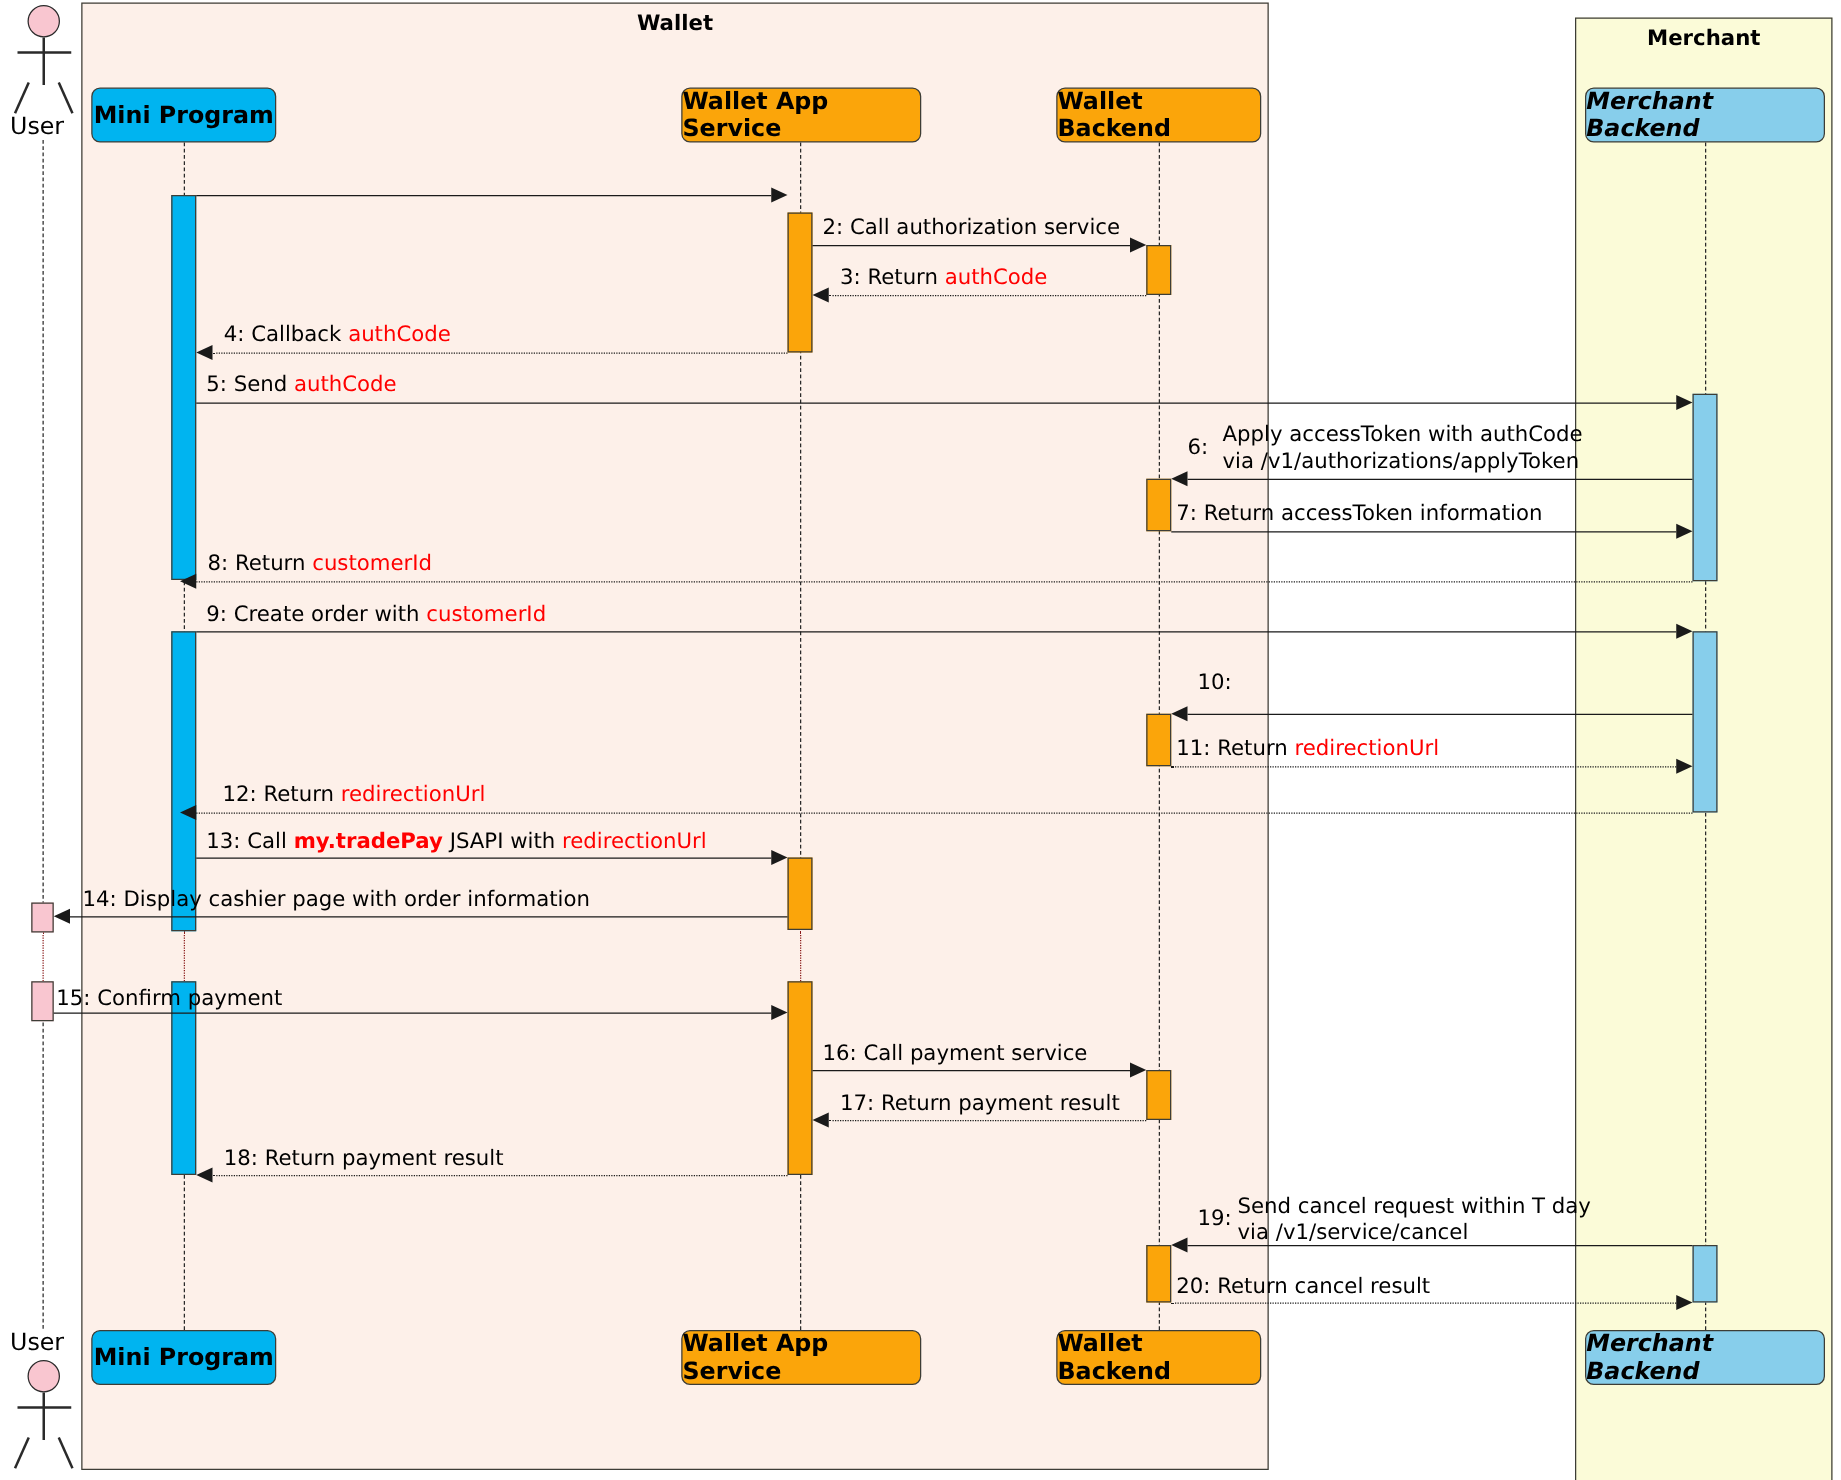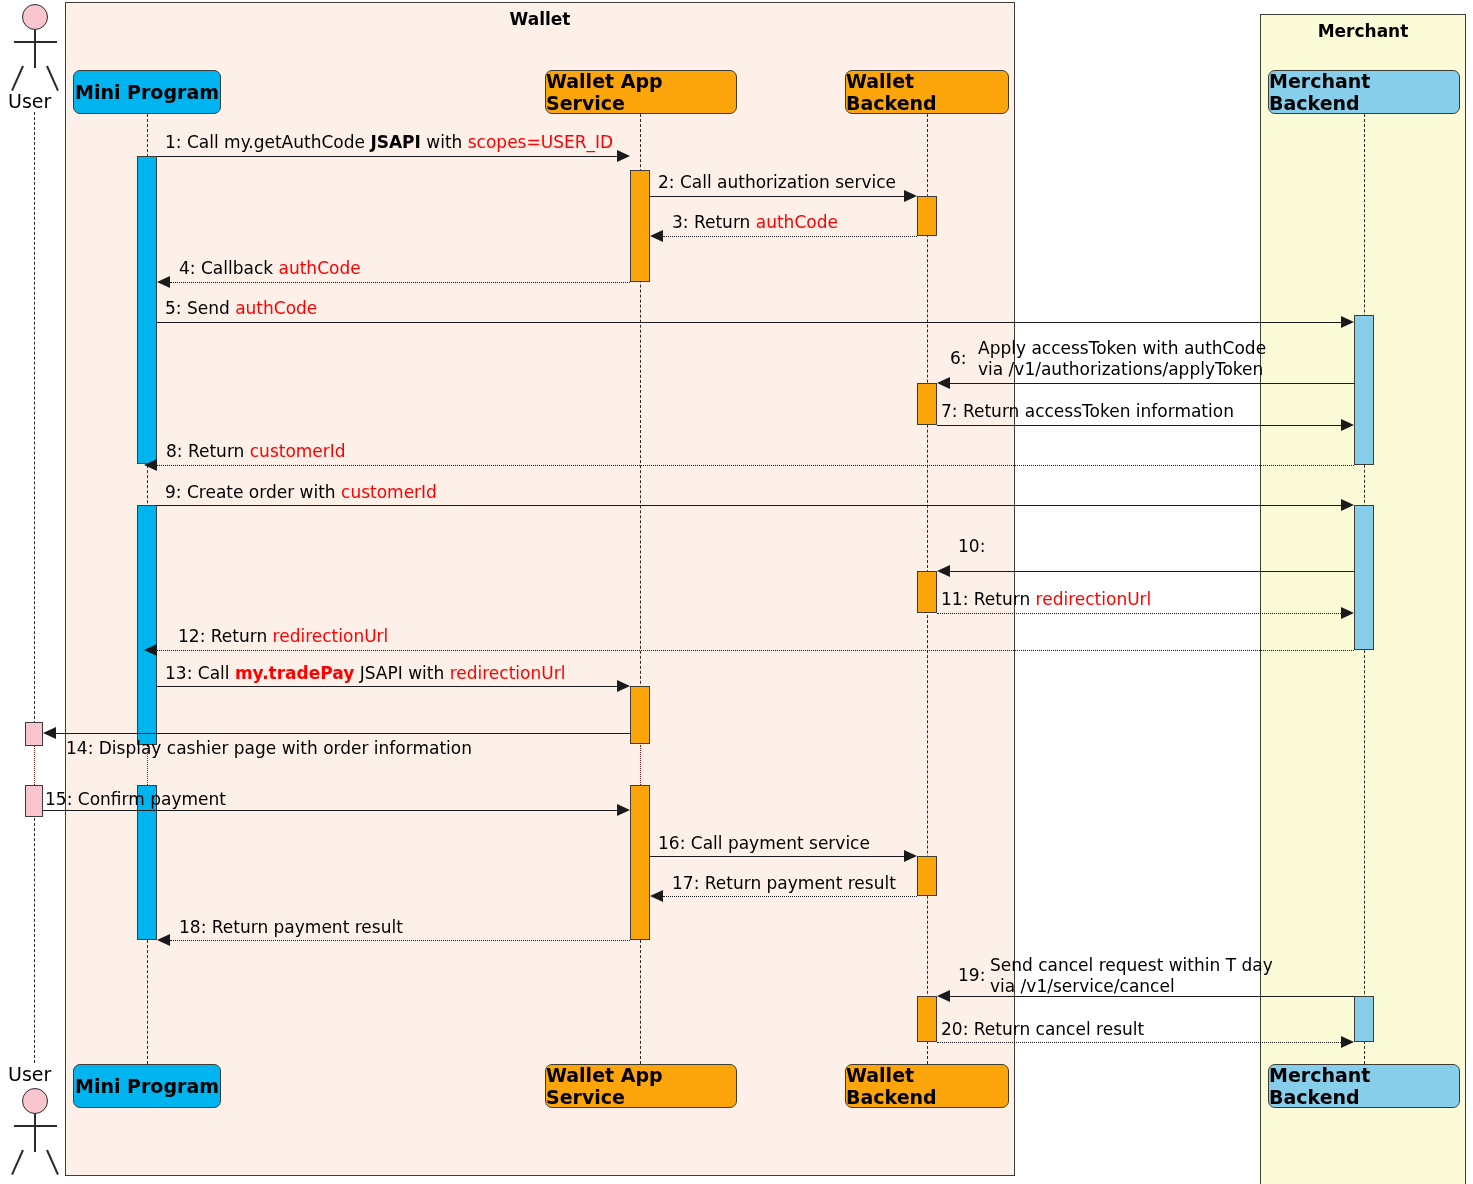--- a/index.html
+++ b/index.html
@@ -10,21 +10,21 @@
   .group{position:absolute;border:1.5px solid #3d3d36;box-sizing:border-box;}
   .group .gtitle{position:absolute;left:0;right:0;top:6px;text-align:center;
     font-weight:bold;font-size:17px;color:#000;}
 
   
   .pbox{position:absolute;box-sizing:border-box;border:1.5px solid #3d3d36;
     border-radius:7px;display:flex;align-items:center;justify-content:center;
     font-size:19px;font-weight:bold;color:#000;}
   .pbox.blue{background:#00b4f0;}
   .pbox.orange{background:#fba50a;}
-  .pbox.lblue{background:#87ceeb;}
+  .pbox.lblue{background:#87ceeb;font-style:italic;}
 
   
   .lifeline{position:absolute;width:0;border-left:1.5px dashed #2a2a2a;}
   .lifeline.maroon{border-left:1.5px dotted #8b1a1a;}
   .actorline{position:absolute;width:0;border-left:1.5px dashed #2a2a2a;}
 
   
   .act{position:absolute;box-sizing:border-box;border:1.5px solid #3d3d36;}
   .act.blue{background:#00b4f0;}
   .act.orange{background:#fba50a;}
@@ -137,23 +137,20 @@
 
   <div class="act lblue" style="left:1354px;top:315px;width:20px;height:150px;"></div>
   <div class="act lblue" style="left:1354px;top:505px;width:20px;height:145px;"></div>
   <div class="act lblue" style="left:1354px;top:996px;width:20px;height:46px;"></div>
 
   <div class="act pink" style="left:25px;top:722px;width:18px;height:24px;"></div>
   <div class="act pink" style="left:25px;top:785px;width:18px;height:32px;"></div>
 
   <div class="msg" style="left:157px;top:156px;width:460px;"></div>
   <div class="head right" style="left:617px;top:150px;"></div>
-  <div class="lbl" style="left:165px;top:132px;">
-    <span>1: Call my.getAuthCode </span><span class="b">JSAPI</span><span> with </span><span class="r">scopes=USER_ID</span>
-  </div>
 
   <div class="msg" style="left:650px;top:196px;width:254px;"></div>
   <div class="head right" style="left:904px;top:190px;"></div>
   <div class="lbl" style="left:658px;top:172px;">2: Call authorization service</div>
 
   <div class="msg dotted" style="left:663px;top:236px;width:254px;"></div>
   <div class="head left" style="left:650px;top:230px;"></div>
   <div class="lbl" style="left:672px;top:212px;">
     <span>3: Return </span><span class="r">authCode</span>
   </div>
@@ -213,21 +210,21 @@
   </div>
 
   <div class="msg" style="left:157px;top:686px;width:460px;"></div>
   <div class="head right" style="left:617px;top:680px;"></div>
   <div class="lbl" style="left:165px;top:663px;">
     <span>13: Call </span><span class="rb">my.tradePay</span><span> JSAPI with </span><span class="r">redirectionUrl</span>
   </div>
 
   <div class="msg" style="left:56px;top:733px;width:574px;"></div>
   <div class="head left" style="left:43px;top:727px;"></div>
-  <div class="lbl" style="left:66px;top:710px;margin-top:28px;">14: Display cashier page with order information</div>
+  <div class="lbl" style="left:66px;top:710px;">14: Display cashier page with order information</div>
 
   <div class="msg" style="left:43px;top:810px;width:574px;"></div>
   <div class="head right" style="left:617px;top:804px;"></div>
   <div class="lbl" style="left:45px;top:789px;">15: Confirm payment</div>
 
   <div class="msg" style="left:650px;top:856px;width:254px;"></div>
   <div class="head right" style="left:904px;top:850px;"></div>
   <div class="lbl" style="left:658px;top:833px;">16: Call payment service</div>
 
   <div class="msg dotted" style="left:663px;top:896px;width:254px;"></div>

